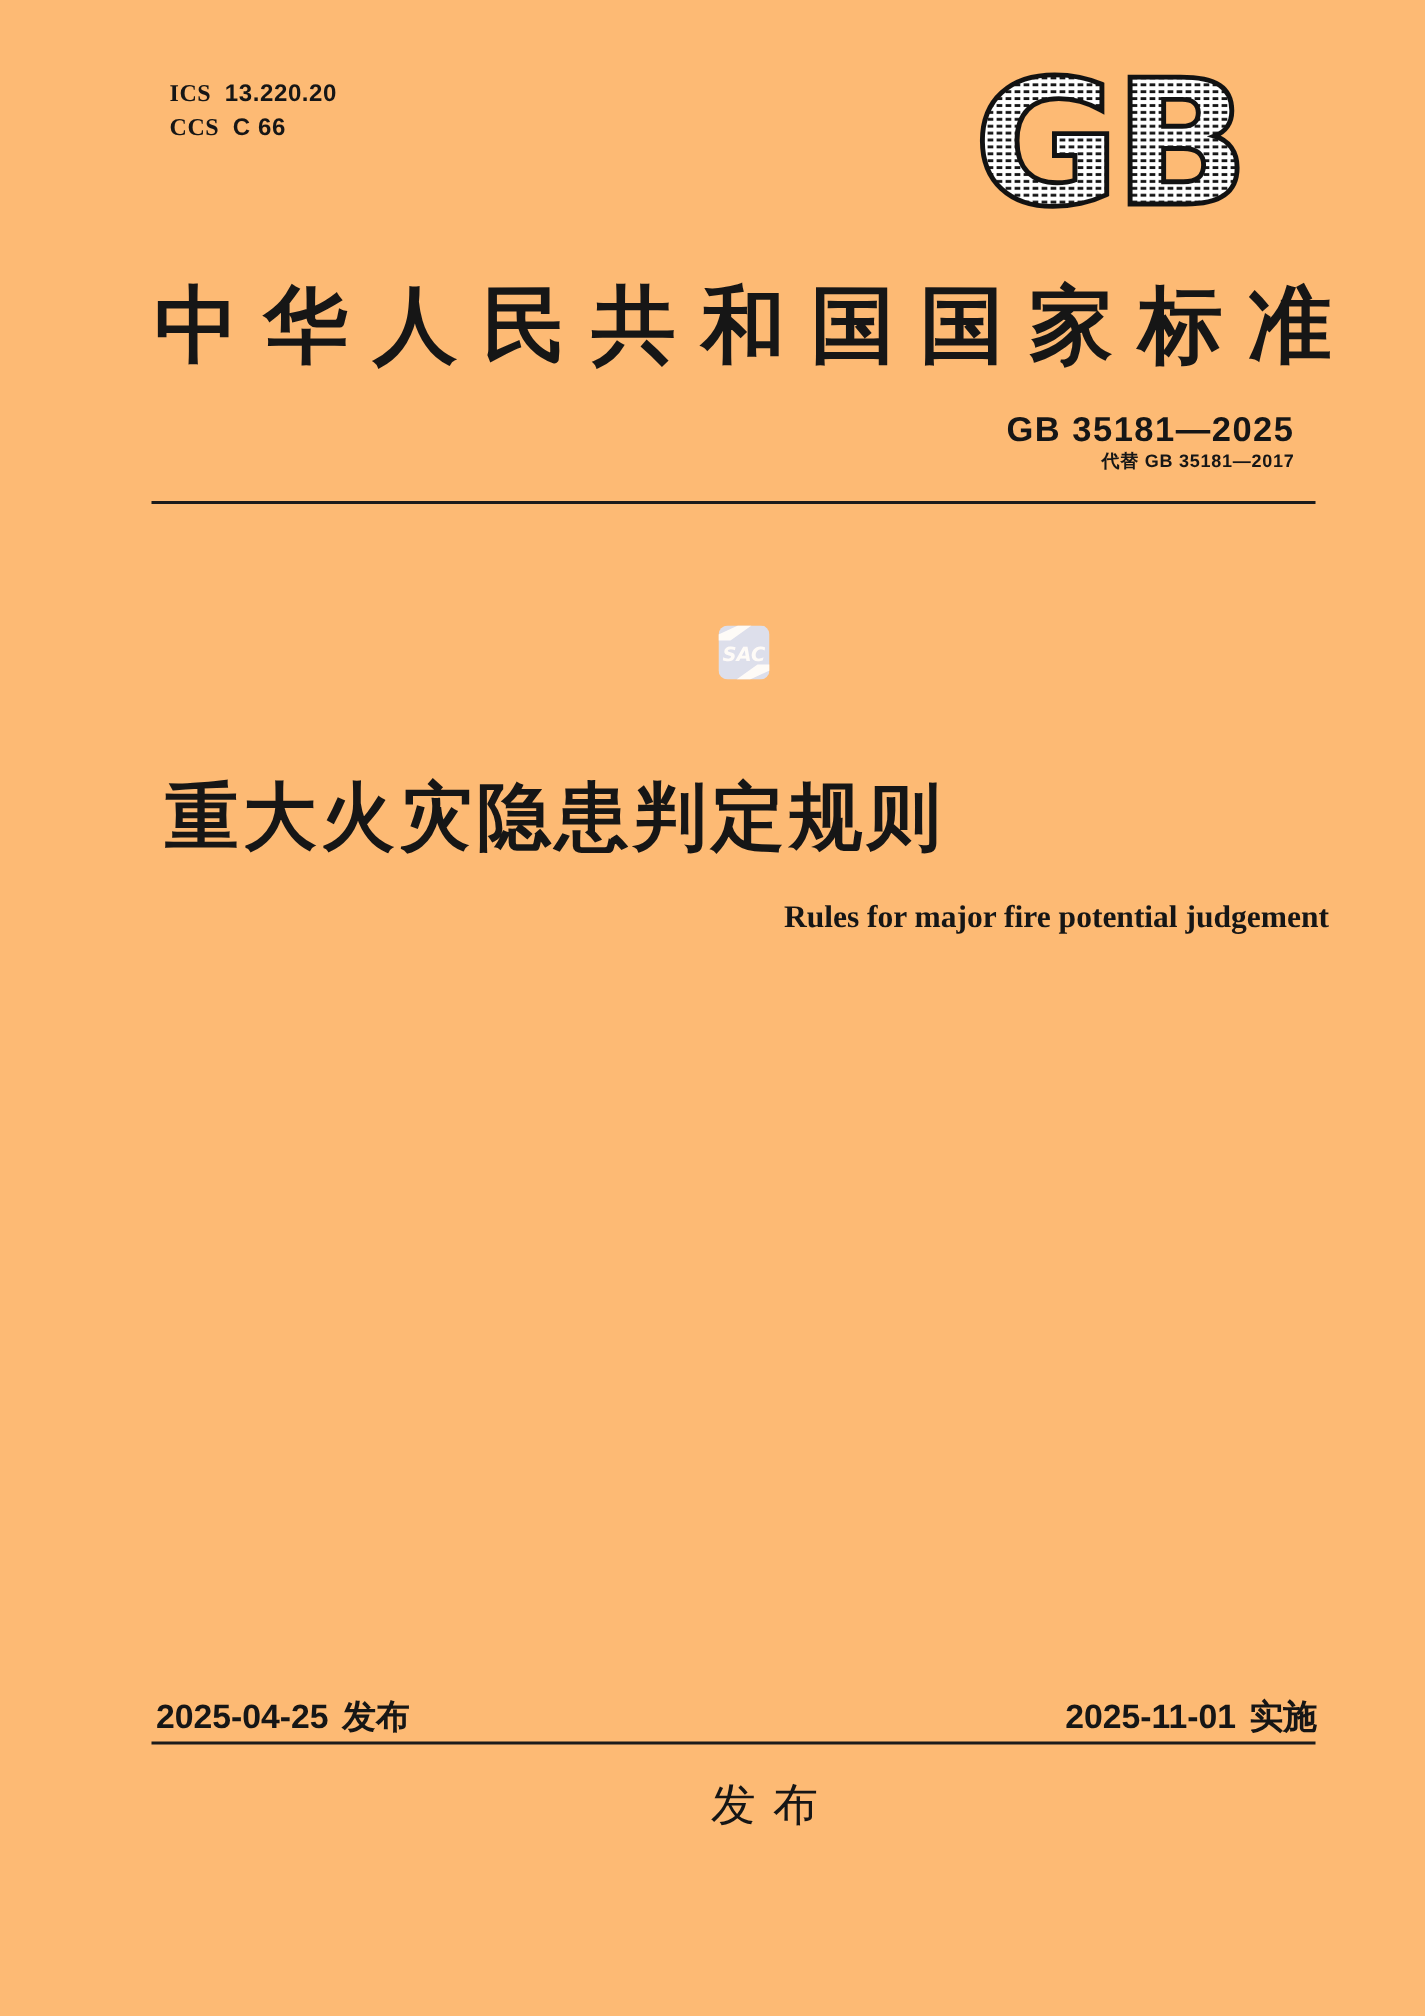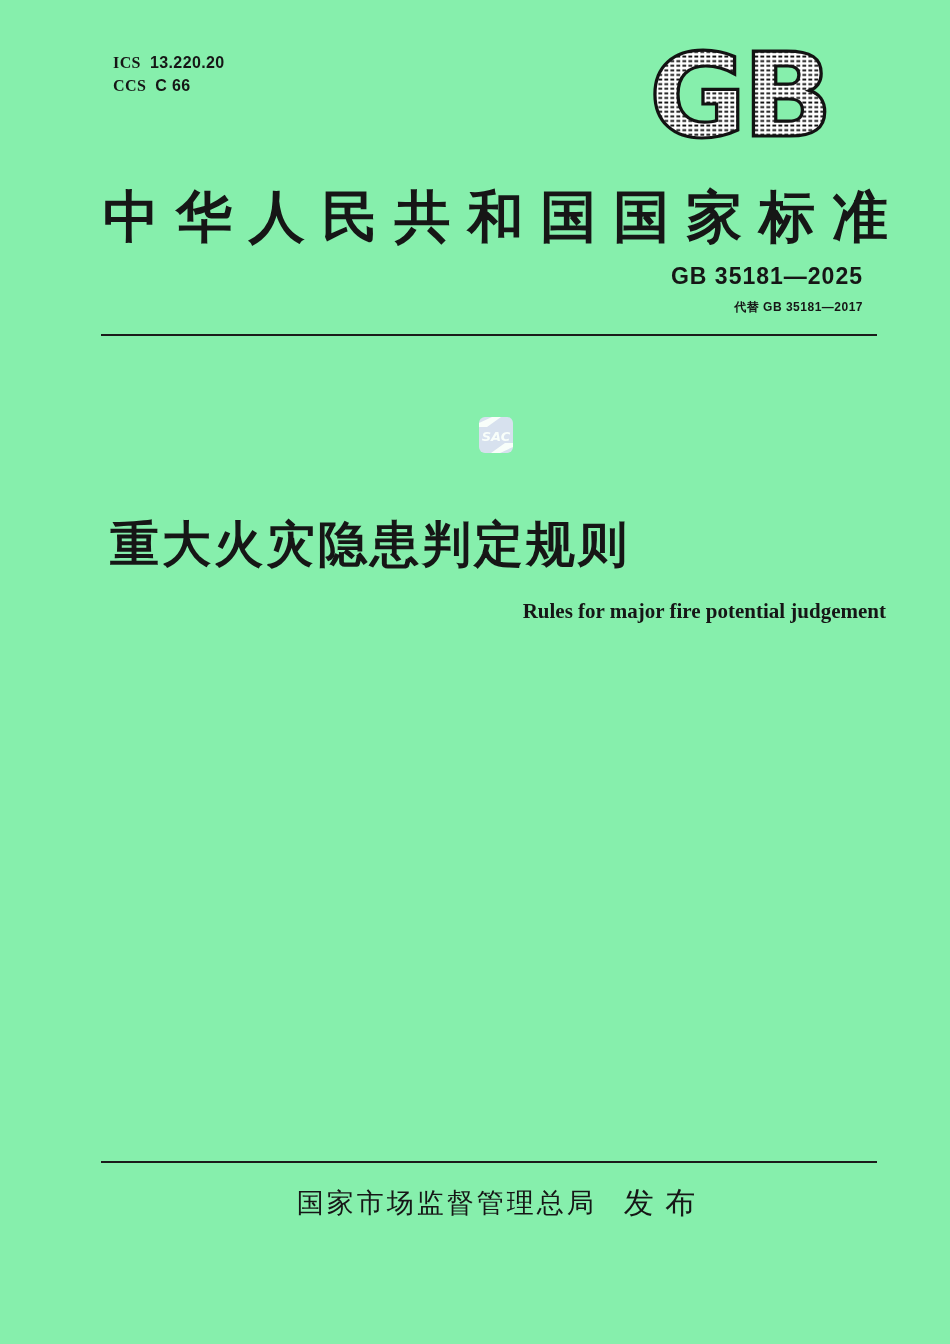--- a/index.html
+++ b/index.html
@@ -1,35 +1,35 @@
 <!DOCTYPE html>
 <html><head>
 <meta charset="utf-8">
 <style>
   * { margin:0; padding:0; box-sizing:border-box; }
   html,body { background:#ffffff; }
   .page {
     position:relative; width:950px; height:1344px; margin:0 auto;
-    background:#86efac; color:#161616; overflow:hidden;
+    background:#fdba74; color:#161616; overflow:hidden;
     font-family:"Liberation Sans", sans-serif;
   }
   
   .meta-block { position:absolute; left:113px; top:51px; font-size:16px; font-weight:bold; line-height:23px; }
   .meta-line span { letter-spacing:0.4px; }
   .meta-line .meta-label { font-family:"Liberation Serif", serif; margin-right:9px; }
   
   .gb-logo { position:absolute; left:646px; top:45px; }
   
   .national-title {
     position:absolute; left:103px; top:180px; width:785px; height:62px;
     font-family:"Liberation Serif", serif; font-weight:bold; font-size:56px;
     display:flex; justify-content:space-between; align-items:flex-start; white-space:nowrap;
   }
   
-  .std-no { position:absolute; right:87px; top:263px; font-size:23px; font-weight:bold; letter-spacing:1px; }
+  .std-no { position:absolute; right:87px; top:273px; font-size:23px; font-weight:bold; letter-spacing:1px; }
   .replaces { position:absolute; right:87px; top:299px; font-size:12px; font-weight:bold; letter-spacing:0.5px; }
   .rule { position:absolute; left:101px; width:776px; height:2.4px; background:#1b1b1b; }
   .rule-top { top:334px; }
   .rule-bottom { top:1161px; }
   
   .watermark { position:absolute; left:479px; top:417px; opacity:0.95; }
   
   .title-zh {
     position:absolute; left:110px; top:512px; width:780px; text-align:left;
     font-size:49px; font-weight:bold; letter-spacing:3px;
@@ -106,23 +106,32 @@
   <svg class="watermark" width="34" height="36" viewBox="0 0 34 36" aria-hidden="true">
     <rect x="0" y="0" width="34" height="36" rx="6" fill="#dce1f2"></rect>
     <path d="M13 0 L22 0 L8 10 L0 10 L0 6 Z" fill="#ffffff"></path>
     <path d="M21 36 L12 36 L26 26 L34 26 L34 30 Z" fill="#ffffff"></path>
     <text x="17" y="23.5" text-anchor="middle" font-family="'DejaVu Sans', sans-serif" font-style="italic" font-weight="bold" font-size="13" fill="#ffffff">SAC</text>
   </svg>
 
   <div class="title-zh">重大火灾隐患判定规则</div>
   <div class="title-en">Rules for major fire potential judgement</div>
 
+  <div class="date-row">
+    <div class="date-item">
+      <span>2025-04-25</span>
+      <span>发布</span>
+    </div>
+    <div class="date-item">
+      <span>2025-11-01</span>
+      <span>实施</span>
+    </div>
+  </div>
 
   <div class="rule rule-bottom"></div>
 
   <div class="publisher">
     <div class="publisher-names">
-      <div>国家市场监督管理总局</div>
     </div>
     <div class="publish-label">发 布</div>
   </div>
 
 </div>
 
 </body></html>

